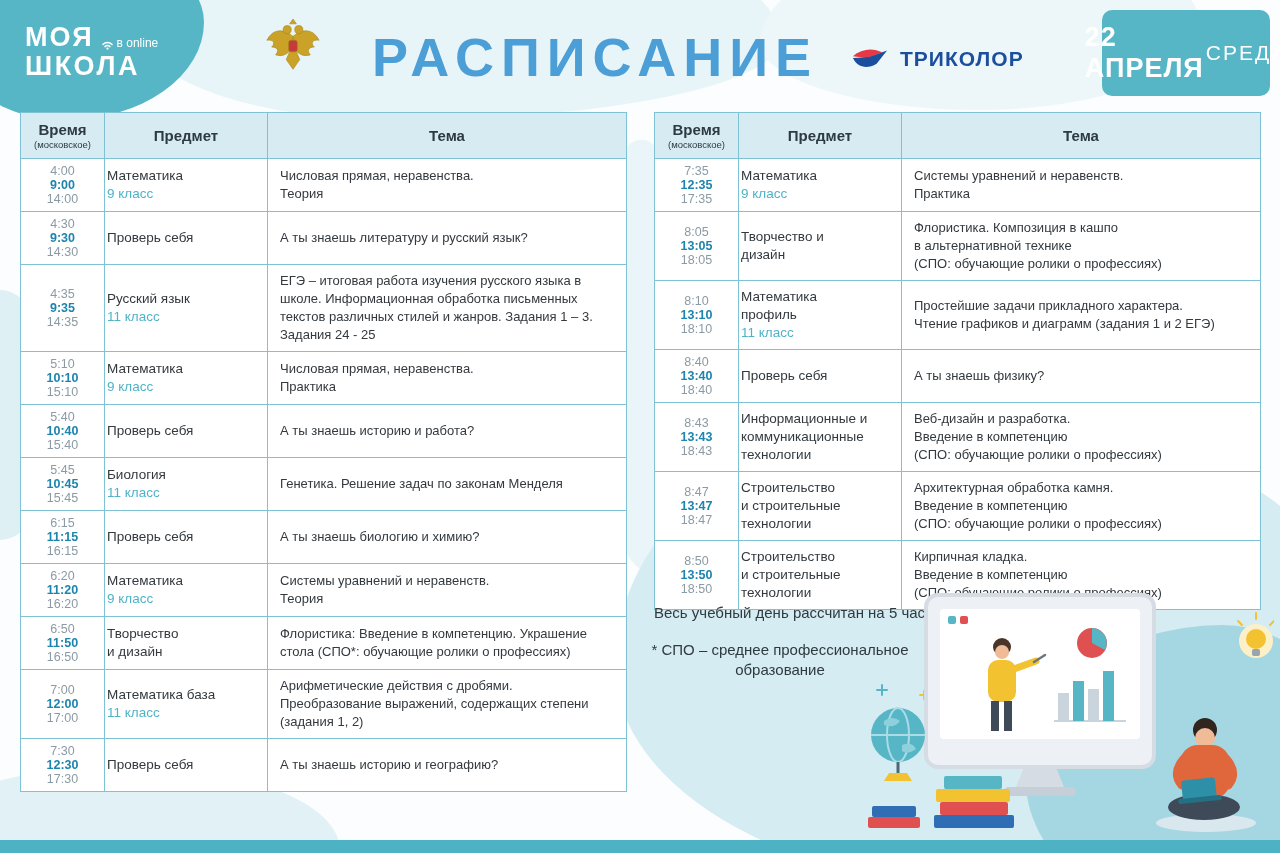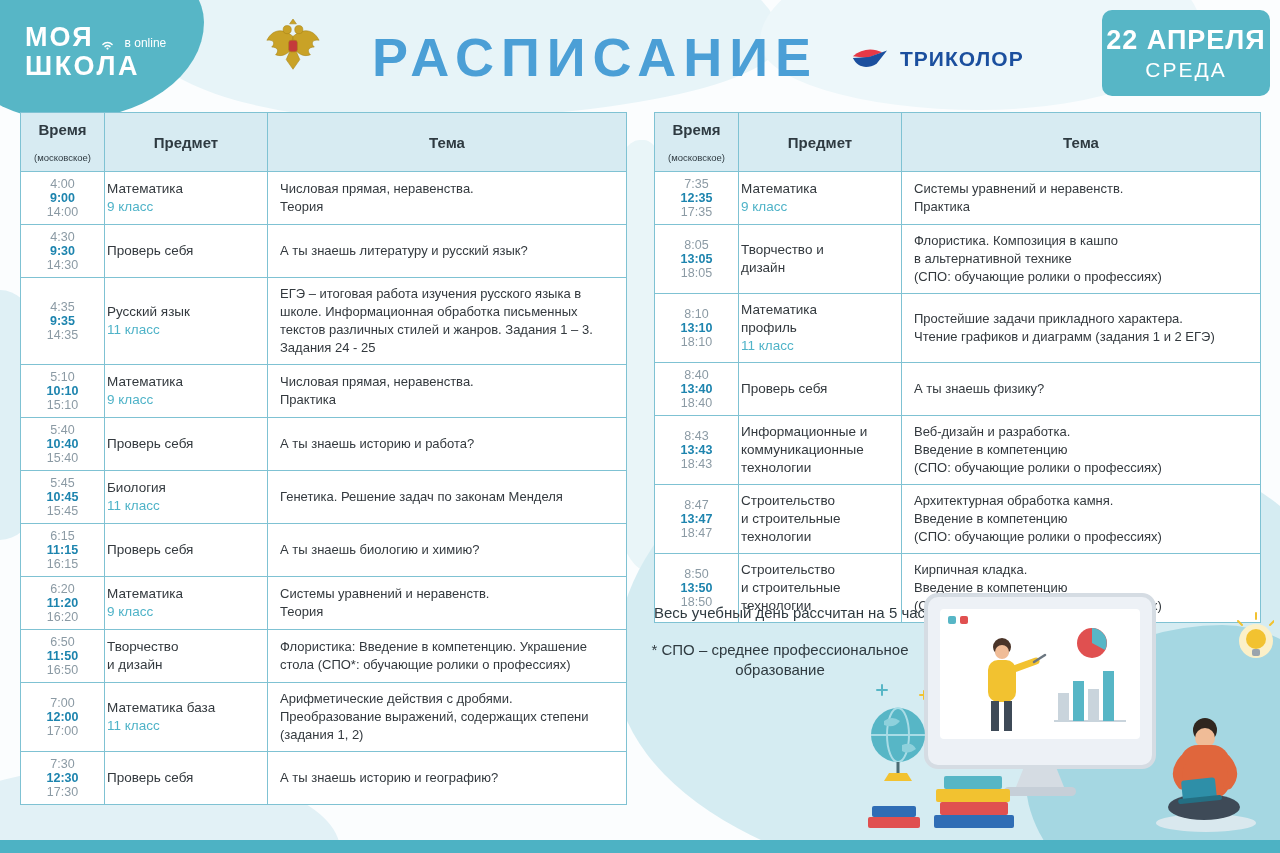--- a/index.html
+++ b/index.html
@@ -20,51 +20,51 @@
   .b5{left:596px;top:140px;width:95px;height:430px;background:#E9F5F8;border-radius:48% 52% 45% 55%/40% 60% 45% 55%;}
   .b6{left:615px;top:415px;width:730px;height:480px;background:#D5ECF2;border-radius:45% 55% 40% 60% / 55% 45% 50% 50%;}
   .b7{left:1025px;top:625px;width:340px;height:300px;background:#A5D7E2;border-radius:58% 42% 45% 55% / 50% 55% 45% 50%;}
   .b8{left:-90px;top:765px;width:430px;height:170px;background:#E2F1F6;border-radius:50%;}
   .b3{left:-48px;top:-58px;width:252px;height:178px;background:var(--teal);border-radius:47% 53% 55% 45% / 55% 45% 55% 45%;}
   .bottom-bar{position:absolute;left:0;bottom:0;width:1280px;height:13px;background:var(--bar);z-index:3;}
   
   .logo{position:absolute;left:25px;top:24px;z-index:2;color:#fff;}
   .logo-row1{display:flex;align-items:flex-end;gap:7px;}
   .logo-l1{font-size:27px;font-weight:bold;letter-spacing:2px;line-height:1;}
-  .logo-badge{display:flex;align-items:flex-end;gap:11px;font-size:12px;line-height:1.1;padding-bottom:1px;}
+  .logo-badge{display:flex;align-items:flex-end;gap:3px;font-size:12px;line-height:1.1;padding-bottom:1px;}
   .logo-badge .wifi{width:13px;height:11px;}
   .logo-l2{font-size:27px;font-weight:bold;letter-spacing:2.5px;line-height:1.15;}
   .emblem{position:absolute;left:264px;top:17px;width:58px;height:62px;z-index:2;}
   .page-title{
     position:absolute;left:345px;top:26px;width:500px;text-align:center;z-index:2;
     font-size:54px;font-weight:800;letter-spacing:7px;color:var(--title-blue);
   }
   .tricolor{position:absolute;left:850px;top:44px;display:flex;align-items:center;gap:12px;z-index:2;}
   .tricolor-bird{width:38px;height:30px;}
   .tricolor-label{font-size:21px;font-weight:bold;color:var(--navy);letter-spacing:1px;}
   .date-badge{
     position:absolute;left:1102px;top:10px;width:168px;height:86px;background:var(--teal);
-    border-radius:10px;color:#fff;display:flex;flex-direction:column;align-items:center;
+    border-radius:10px;color:#fff;display:flex;flex-direction:row;align-items:center;
     justify-content:center;z-index:2;gap:2px;
   }
   .date-badge .d1{font-size:27px;font-weight:bold;letter-spacing:1px;}
   .date-badge .d2{font-size:21px;letter-spacing:2px;}
   
   table.sched{
     position:absolute;z-index:2;border-collapse:collapse;background:#fff;
     table-layout:fixed;width:606px;border:1px solid var(--border);
   }
   .sched-left{left:20px;top:112px;}
   .sched-right{left:654px;top:112px;}
   table.sched th,table.sched td{border:1px solid var(--border);vertical-align:middle;}
   table.sched th{
     background:var(--header-bg);font-size:15px;font-weight:bold;color:#2E3A41;
     text-align:center;padding:8px 6px;
   }
-  th.th-time .th-sub{display:block;font-size:9.5px;font-weight:normal;margin-top:14px;}
+  th.th-time .th-sub{display:block;font-size:9.5px;font-weight:normal;margin-top:1px;}
   col.c-time{width:84px;} col.c-subject{width:163px;} col.c-theme{width:359px;}
   td.cell-time{text-align:center;padding:5px 2px;}
   .time-line{font-size:12.5px;color:var(--time-gray);line-height:14px;}
   .time-line.time-mid{color:var(--time-mid);font-weight:bold;}
   td.cell-subject{padding:7px 2px;}
   .subject-line{font-size:13.5px;line-height:18px;color:var(--text);}
   .grade-line{font-size:13.5px;line-height:18px;color:var(--grade);}
   td.cell-theme{padding:7px 8px 7px 12px;}
   .theme-line{font-size:13px;line-height:18px;color:var(--text);}
   

